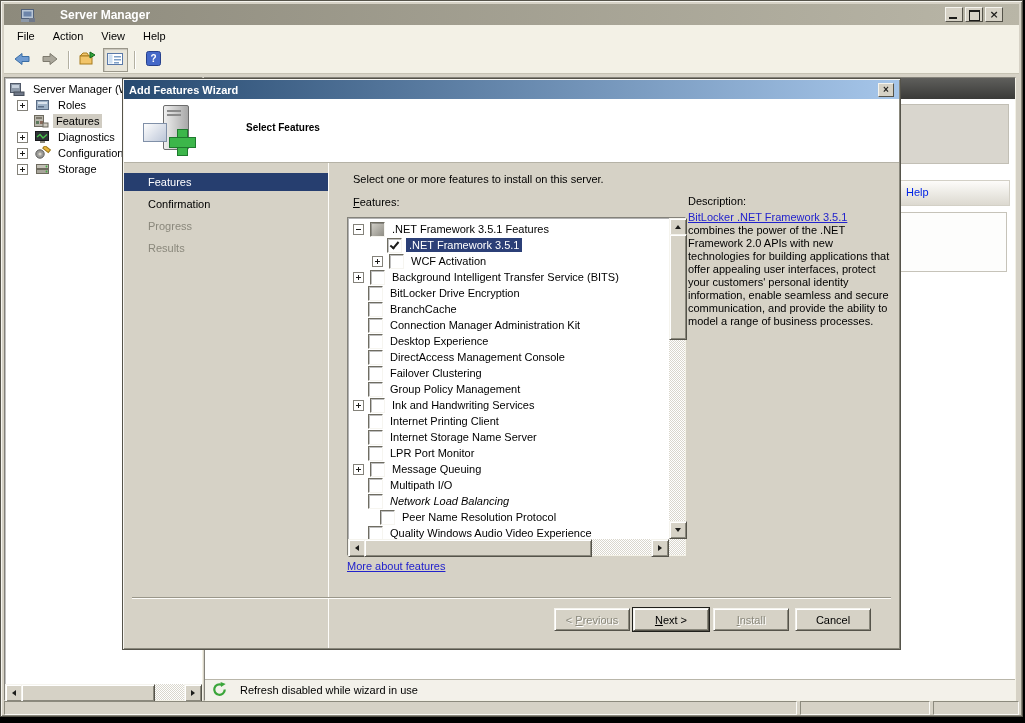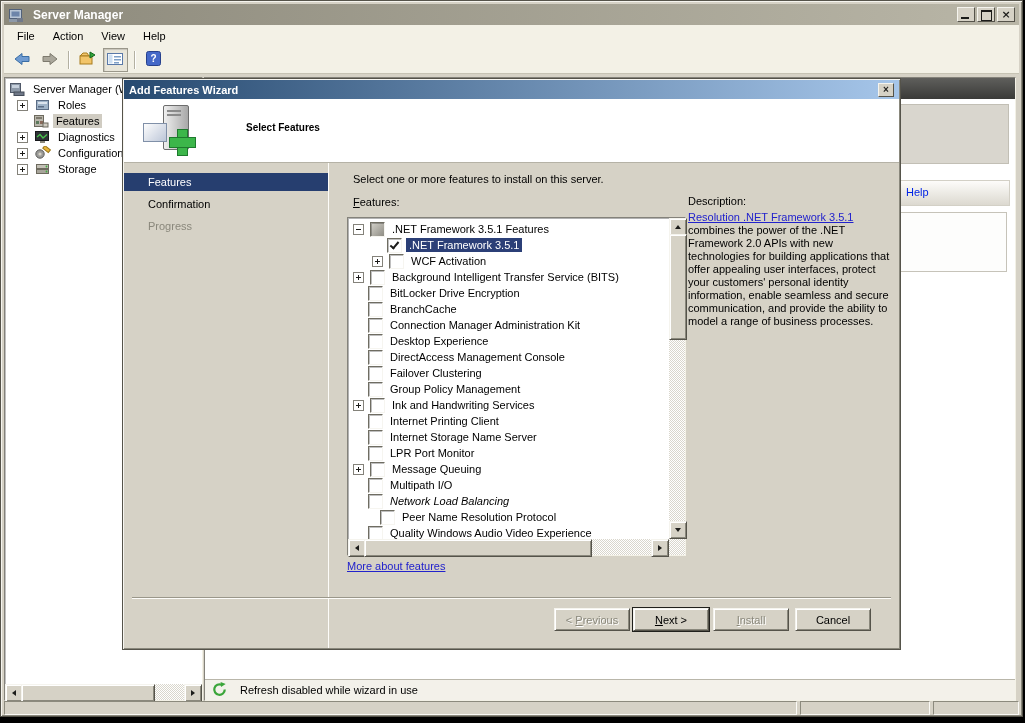--- a/index.html
+++ b/index.html
@@ -3,21 +3,21 @@
 <meta charset="utf-8">
 <style>
   html,body{margin:0;padding:0}
   .screen{position:relative;width:1025px;height:723px;background:#000;overflow:hidden;
           font-family:"Liberation Sans",sans-serif;font-size:11px;color:#000;-webkit-font-smoothing:antialiased}
   
   .window{position:absolute;left:0;top:0;width:1021px;height:715px;background:#d6d2c6;
           border:1px solid #55534a;box-shadow:inset 1px 1px 0 #f5f4ee, inset -1px -1px 0 #8a887c}
   .titlebar{position:absolute;left:3px;top:3px;right:3px;height:21px;
             background:linear-gradient(to right,#8d8a7c,#b9b6a7);display:flex;align-items:center;
-            padding:0 4px;color:#fff;font-weight:bold;font-size:12px;gap:5px}
+            padding:0 16px;color:#fff;font-weight:bold;font-size:12px;gap:20px}
   .win-controls{margin-left:auto;display:flex;gap:2px}
   .wc{width:18px;height:15px;background:#d6d2c6;border:1px solid;border-color:#f5f4ee #55534a #55534a #f5f4ee;
       position:relative;padding:0;cursor:default}
   .g-min{position:absolute;left:3px;bottom:2px;width:8px;height:2px;background:#1c1c1a}
   .g-max{position:absolute;left:3px;top:2px;width:9px;height:8px;border:1px solid #1c1c1a;border-top-width:2px}
   .g-close{position:absolute;left:0;top:0;right:0;bottom:0;font-size:11px;font-weight:bold;color:#1c1c1a;
            display:flex;align-items:center;justify-content:center;font-family:"DejaVu Sans",sans-serif}
   .menubar{position:absolute;left:3px;top:24px;right:3px;height:21px;background:#f3f1e6;
            border-bottom:1px solid #dbd8ca;display:flex;align-items:center;padding-left:4px}
   .menu-item{padding:3px 9px}
@@ -307,20 +307,21 @@
           <span class="wz-disc"></span>
           <span class="wz-plus"></span>
       </span>
       <span class="wz-page-title">Select Features</span>
     </div>
     <div class="wz-body">
       <div class="wz-sidebar" id="wizard-steps">
           <div class="wz-step current" style="top: 10px;">Features</div>
           <div class="wz-step" style="top: 32px;">Confirmation</div>
           <div class="wz-step disabled" style="top: 54px;">Progress</div>
+          <div class="wz-step disabled" style="top: 76px;">Results</div>
         </div>
 
       <div class="wz-instruction">Select one or more features to install on this server.</div>
       <div class="wz-feat-label" id="features-label"><u>F</u>eatures:</div>
 
       <div class="listbox">
         <div class="rows" id="features-rows">
             <div class="feat-row" style="padding-left: 4px;">
               <span class="exp "></span>
               <span class="cb mixed"></span>
@@ -440,21 +441,21 @@
           <span class="sb-face" style="position:absolute;left:16px;top:0;width:226px;height:16px"></span>
           <span class="sb-btn sb-face" style="right:0;top:0">
               <span class="arr right"></span>
             </span>
         </div>
         <div class="corner sb-track"></div>
       </div>
 
       <div class="wz-desc-head">Description:</div>
       <div class="wz-desc">
-        <a class="lnk">Resolution .NET Framework 3.5.1</a>
+        <a class="lnk">BitLocker .NET Framework 3.5.1</a>
         <span>combines the power of the .NET Framework 2.0 APIs with new technologies for building applications that offer appealing user interfaces, protect your customers' personal identity information, enable seamless and secure communication, and provide the ability to model a range of business processes.</span>
       </div>
 
       <a class="lnk wz-more">More about features</a>
 
       <div class="wz-divider"></div>
       <div class="wz-buttons" id="wizard-buttons">
           <button class="btn disabled" style="left: 430px;">&lt; <u>P</u>revious</button>
           <button class="btn default" style="left: 509px;"><u>N</u>ext &gt;</button>
           <button class="btn disabled" style="left: 589px;"><u>I</u>nstall</button>

